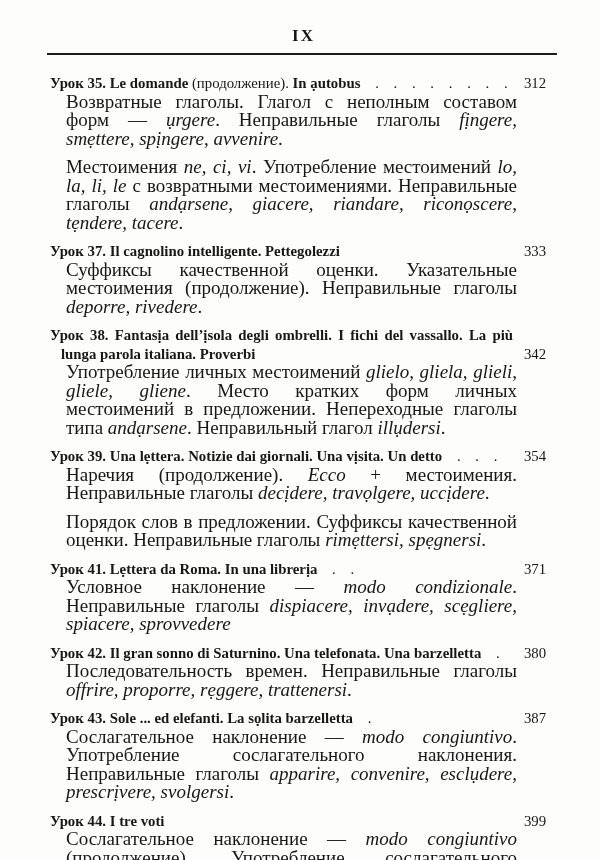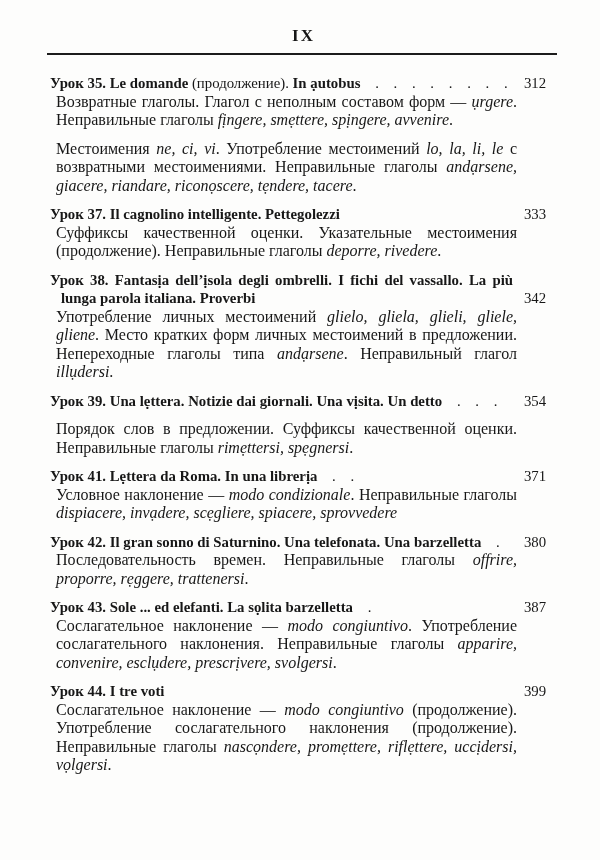--- a/index.html
+++ b/index.html
@@ -17,21 +17,21 @@
   .entry-row{display:flex;align-items:flex-end;}
   .title{
     flex:1 1 auto;margin:0;font-size:14.8px;line-height:18.5px;
     font-weight:bold;text-align:justify;padding-left:11px;text-indent:-11px;
   }
   .pageno{
     flex:0 0 44px;text-align:center;font-size:14.8px;line-height:18.5px;
     font-weight:normal;
   }
   .desc{
-    margin:0 40px 0 6px;font-size:16px;line-height:18.5px;
+    margin:0 40px 0 16px;font-size:19px;line-height:18.5px;
     text-align:justify;font-weight:normal;font-family:Liberation Serif, serif;
   }
   .it{font-style:italic;}
   .rg{font-weight:normal;}
   .ld{font-weight:normal;word-spacing:11px;white-space:nowrap;}
 </style>
 </head>
 <body>
 
 <div class="page">
@@ -69,20 +69,21 @@
         <span class="pageno">342</span>
       </div>
       <p class="desc"><span>Употребление личных местоимений </span><span class="it">glielo, gliela, glieli, gliele, gliene</span><span>. Место кратких форм личных местоимений в предложении. Непереходные глаголы типа </span><span class="it">andạrsene</span><span>. Неправильный глагол </span><span class="it">illụdersi</span><span>.</span></p>
     </div>
 
     <div class="entry">
       <div class="entry-row">
         <p class="title"><span>Урок 39. Una lẹttera. Notizie dai giornali. Una vịsita. Un detto</span><span class="ld"> . . .</span></p>
         <span class="pageno">354</span>
       </div>
+      <p class="desc"><span>Наречия (продолжение). </span><span class="it">Ecco</span><span> + местоимения. Неправильные глаголы </span><span class="it">decịdere, travọlgere, uccịdere</span><span>.</span></p>
     </div>
 
     <div class="entry">
       <p class="desc"><span>Порядок слов в предложении. Суффиксы качественной оценки. Неправильные глаголы </span><span class="it">rimẹttersi, spẹgnersi</span><span>.</span></p>
     </div>
 
     <div class="entry">
       <div class="entry-row">
         <p class="title"><span>Урок 41. Lẹttera da Roma. In una librerịa</span><span class="ld"> . .</span></p>
         <span class="pageno">371</span>

